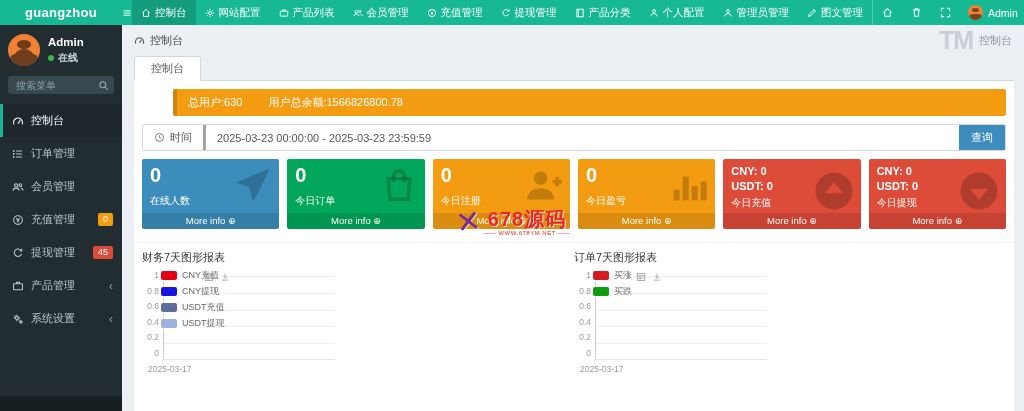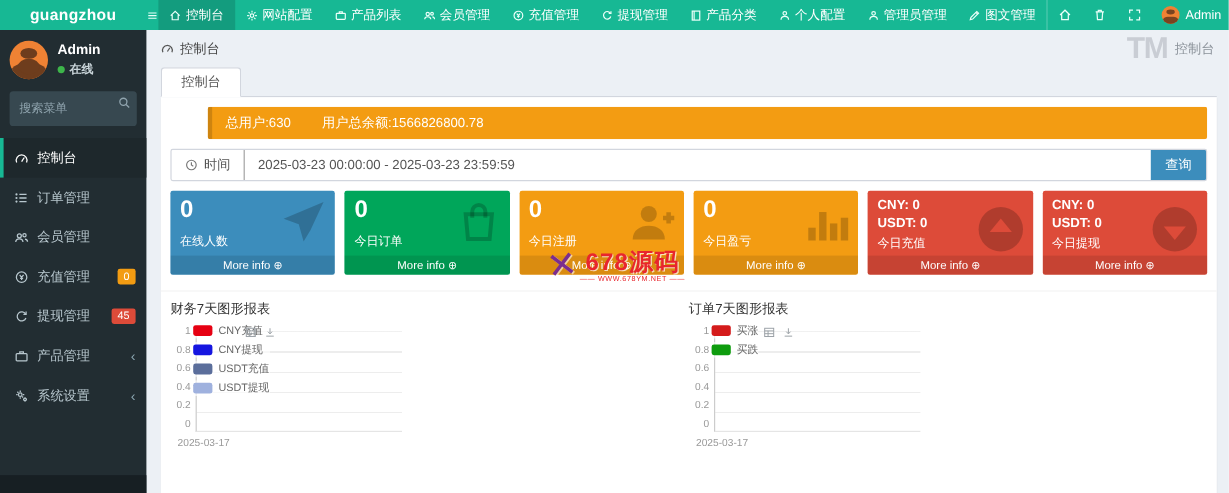--- a/index.html
+++ b/index.html
@@ -28,21 +28,21 @@
   .sidebar { position:absolute; top:25px; left:0; width:122px; bottom:0; background:#222d32; z-index:10; }
   .sidebar::after { content:""; position:absolute; left:0; right:0; bottom:0; height:15px; background:#171f23; }
   .user-panel { display:flex; gap:8px; padding:9px 8px 7px; align-items:center; }
   .avatar { width:32px; height:32px; border-radius:50%; background:#ef8234; position:relative; overflow:hidden; flex:none; }
   .avatar::after { content:""; position:absolute; left:9px; top:6px; width:14px; height:9px; border-radius:50%; background:#6e3d1d; box-shadow:0 11px 0 2px #6e3d1d, -5px 16px 0 3px #6e3d1d, 5px 16px 0 3px #6e3d1d; }
   .user-meta { display:flex; flex-direction:column; gap:3px; }
   .user-name { color:#fff; font-weight:bold; font-size:11.5px; }
   .user-status { color:#c9d4d9; font-size:10px; display:flex; align-items:center; gap:4px;font-weight:bold; }
   .online-dot { width:6px; height:6px; border-radius:50%; background:#3db54a; }
   .search-wrap { margin:3px 8px 10px; position:relative; }
-  .search-input { width:100%; height:29px; background:#374850; border:none; border-radius:3px; color:#eee; font-size:10px; padding:0 22px 0 8px; outline:none; font-family:inherit; }
+  .search-input { width:100%; height:18px; background:#374850; border:none; border-radius:3px; color:#eee; font-size:10px; padding:0 22px 0 8px; outline:none; font-family:inherit; }
   .search-input::placeholder { color:#90a4ae; }
   .search-btn { position:absolute; right:5px; top:4px; cursor:pointer; }
   .search-btn svg { width:11px; height:11px; stroke:#90a4ae; fill:none; stroke-width:1.6; }
   .side-menu { display:flex; flex-direction:column; }
   .side-item { height:33px; display:flex; align-items:center; gap:7px; padding:0 9px; font-size:11px; color:#b8c7ce; cursor:pointer; border-left:3px solid transparent; }
   .side-item.active { background:#1e282c; color:#fff; border-left-color:#17b894; }
   .side-item svg { width:12px; height:12px; stroke:#b8c7ce; fill:none; stroke-width:1.4; flex:none; }
   .side-item.active svg { stroke:#fff; }
   .side-badge { margin-left:auto; color:#fff; font-size:9px; padding:1px 5px; border-radius:2px; line-height:1.2; }
   .side-arrow { margin-left:auto; color:#8aa4af; font-size:12px; line-height:1; }
@@ -57,21 +57,21 @@
   .crumb-right-label { font-size:11px; color:#8a9199; padding-right:0px; }
 
   .tabbar { position:absolute; top:32px; left:12px; right:10px; height:24px; border-bottom:1px solid #d2d6de; display:flex; align-items:flex-end; }
   .tab { background:#fff; border:1px solid #d2d6de; border-bottom:1px solid #fff; margin-bottom:-1px; border-radius:3px 3px 0 0; padding:4px 16px; font-size:11px; color:#555; cursor:pointer; }
 
   .panel { position:absolute; top:56px; left:12px; right:10px; bottom:0; background:#fff; box-shadow:0 1px 1px rgba(0,0,0,.08); padding:8px; }
 
   .alert { height:27px; border-left:4px solid rgba(0,0,0,.15); border-radius:2px; color:#fff; font-size:11px; display:flex; align-items:center; gap:26px; padding:0 11px;margin-left:31px; }
 
   .filter-row { margin-top:8px; border:1px solid #d2d6de; height:27px; display:flex; align-items:stretch; background:#fff; border-radius:2px; overflow:hidden; }
-  .filter-label { display:flex; align-items:center; gap:5px; padding:0 11px; border-right:1px solid #a3a3a3; font-size:11px; color:#555; }
+  .filter-label { display:flex; align-items:center; gap:5px; padding:0 11px; border-right:3px solid #a3a3a3; font-size:11px; color:#555; }
   .filter-label svg { width:11px; height:11px; stroke:#777; fill:none; stroke-width:1.4; }
   .filter-value { flex:1; display:flex; align-items:center; padding:0 11px; font-size:11px; color:#555; cursor:text; }
   .filter-btn { width:46px; border:none; color:#fff; font-size:11px; cursor:pointer; font-family:inherit; }
 
   .boxes { margin-top:8px; display:flex; gap:8px; }
   .small-box { flex:1; position:relative; height:70px; border-radius:2px; color:#fff; overflow:hidden; }
   .sb-inner { padding:5px 8px; position:relative; z-index:1; }
   .sb-value { font-size:20px; font-weight:bold; line-height:1.15; }
   .sb-label { font-size:10px; margin-top:7px; }
   .sb-line { font-size:11px; font-weight:bold; line-height:1.4; }

